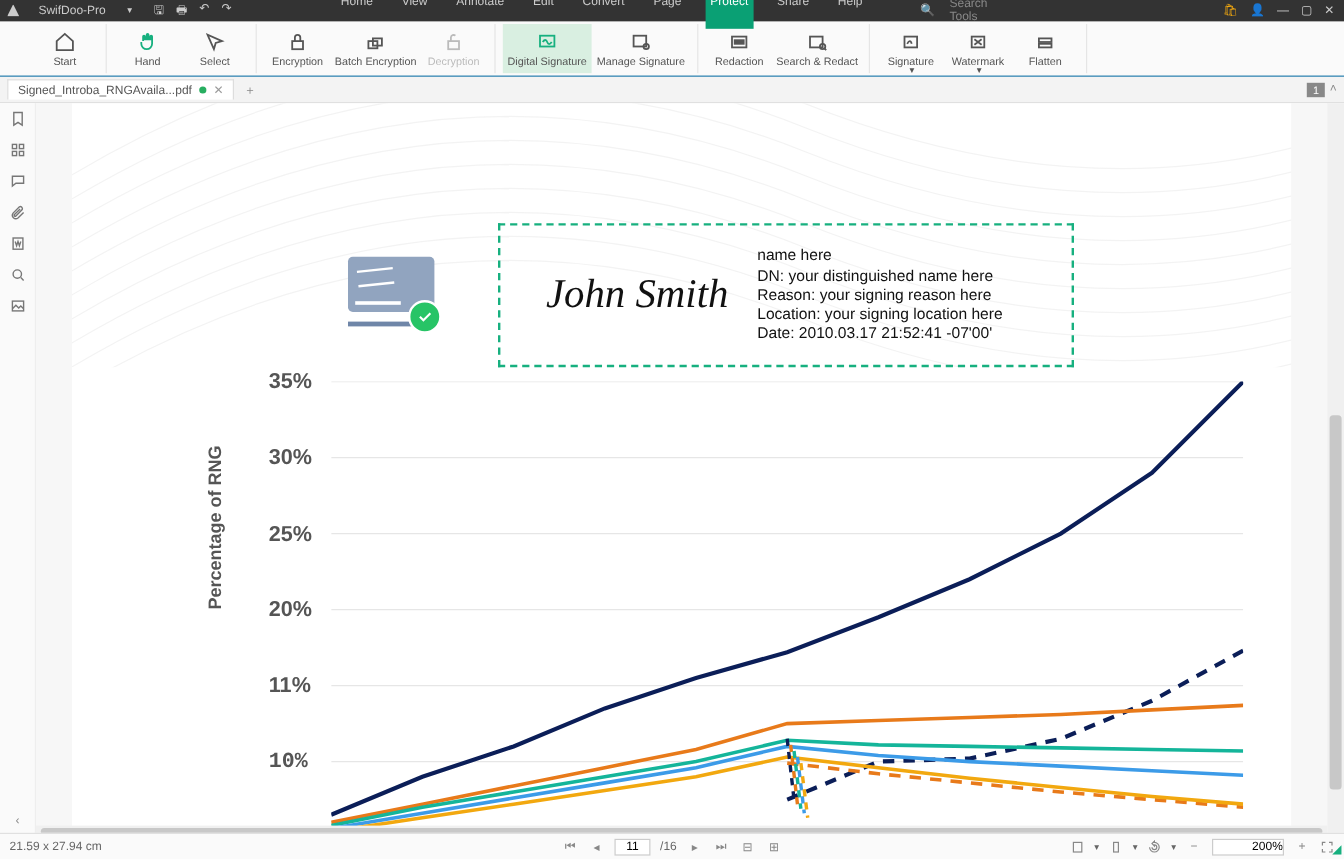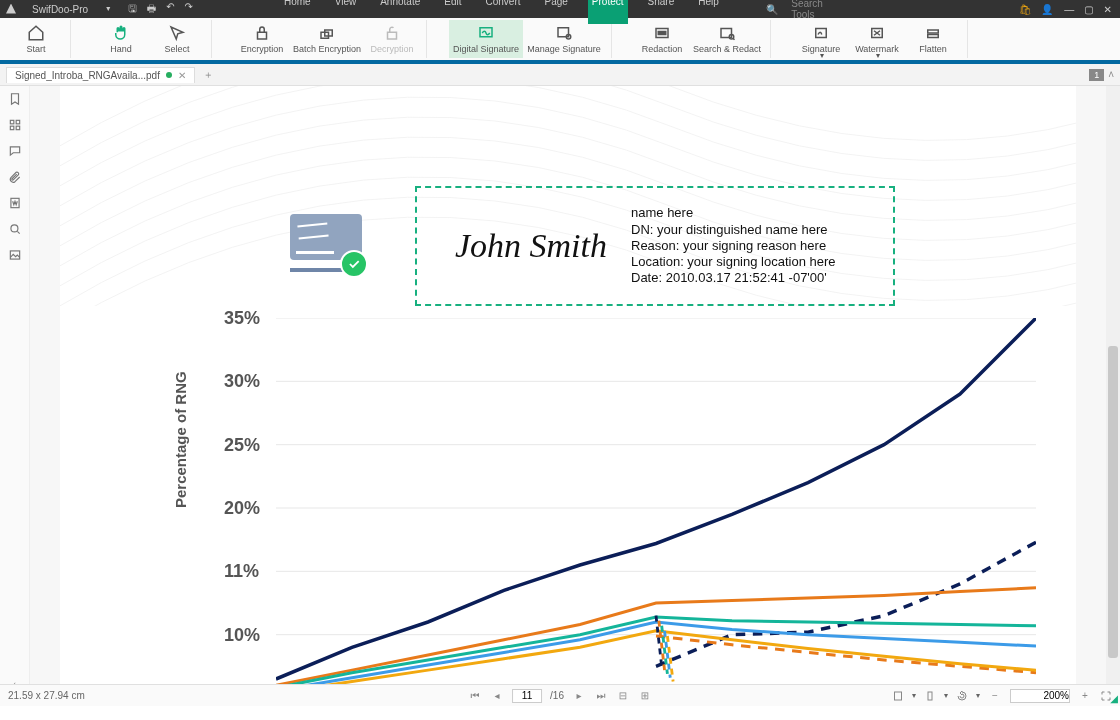--- a/index.html
+++ b/index.html
@@ -12,21 +12,21 @@
   .titlebar .brand-icon { width:10px; height:10px; background:#ccc; clip-path: polygon(50% 0, 100% 100%, 0 100%);}
   .titlebar .qa { display:flex; gap:10px; margin-left:10px;}
   .titlebar .menu { position:absolute; left:50%; transform:translateX(-50%); display:flex; gap:16px; }
   .titlebar .menu span { padding:2px 4px; cursor:pointer;}
   .titlebar .menu .active { background:#0aa074; color:#fff;}
   .titlebar .search { display:flex; align-items:center; gap:4px; margin-left:20px; color:#888;}
   .titlebar .right { margin-left:auto; display:flex; gap:10px; padding-right:8px; align-items:center;}
   .dd { font-size:8px; margin-left:2px;}
 
   
-  .ribbon { height: 46px; background:#fafafa; border-bottom:4px solid #0369a1; display:flex; align-items:stretch; padding:2px 2px;gap:16px;}
+  .ribbon { height: 46px; background:#fafafa; border-bottom:1px solid #0369a1; display:flex; align-items:stretch; padding:2px 20px;}
   .rgrp { display:flex; border-right:1px solid #e5e5e5; padding:0 6px;}
   .rbtn { width:56px; display:flex; flex-direction:column; align-items:center; justify-content:center; font-size:9px; color:#555; gap:2px; cursor:pointer; position:relative;}
   .rbtn.wide { width:74px;}
   .rbtn.wider { width:82px;}
   .rbtn.active { background:#d9efe1;}
   .rbtn.disabled { color:#bbb;}
   .ricon { width:18px; height:18px; display:flex; align-items:center; justify-content:center;}
   .ricon svg { width:18px; height:18px; }
 
   
@@ -68,21 +68,21 @@
   .plot{ position:absolute; left:96px; right:0; top:0; bottom:0;}
   .plot svg{ width:100%; height:100%;}
 
   
   .vscroll{ position:absolute; top:86px; right:0; width:14px; bottom:22px; background:#f0f0f0;}
   .vscroll .thumb{ position:absolute; top:260px; bottom:40px; left:2px; right:2px; background:#c8c8c8; border-radius:3px;}
   .hscroll{ position:absolute; left:30px; right:14px; height:10px; bottom:22px; background:#f0f0f0;}
   .hscroll .thumb{ position:absolute; left:4px; right:4px; top:2px; bottom:2px; background:#c8c8c8; border-radius:3px;}
 
   
-  .status{ position:absolute; left:0; right:0; bottom:14px; height:22px; background:#fafafa; border-top:1px solid #e0e0e0; display:flex; align-items:center; font-size:10px; color:#666; padding:0 8px;}
+  .status{ position:absolute; left:0; right:0; bottom:4px; height:22px; background:#fafafa; border-top:1px solid #e0e0e0; display:flex; align-items:center; font-size:10px; color:#666; padding:0 8px;}
   .status .center{ position:absolute; left:50%; transform:translateX(-50%); display:flex; align-items:center; gap:8px;}
   .status .center input{ width:30px; height:14px; text-align:center; font-size:10px; border:1px solid #ccc;}
   .navbtn{ width:14px; text-align:center; color:#888; cursor:pointer;}
   .status .right{ margin-left:auto; display:flex; align-items:center; gap:8px;}
   .zoombox{ width:60px; height:14px; border:1px solid #ccc; text-align:right; font-size:10px;}
   .smicon{ width:12px;height:12px; color:#888;}
   .corner-resize{ position:absolute; right:2px; bottom:2px; color:#17b07f; font-size:10px;}
 </style>
 </head>
 <body>
@@ -362,21 +362,21 @@
             <line x1="406" x2="412" y1="307.8" y2="355.93333333333334" stroke="#14b59a" stroke-width="3" stroke-dasharray="6 5"></line>
             <line x1="409" x2="415" y1="312.8666666666667" y2="359.73333333333335" stroke="#3c9be8" stroke-width="3" stroke-dasharray="6 5"></line>
             <line x1="412" x2="418" y1="317.93333333333334" y2="363.53333333333336" stroke="#f2a80f" stroke-width="3" stroke-dasharray="6 5"></line>
           </svg>
       </div>
     <div class="ytick" style="top: 0%;">35%</div>
         <div class="ytick" style="top: 16.6667%;">30%</div>
         <div class="ytick" style="top: 33.3333%;">25%</div>
         <div class="ytick" style="top: 50%;">20%</div>
         <div class="ytick" style="top: 66.6667%;">11%</div>
-        <div class="ytick" style="top: 83.3333%;">10%</div>
+        <div class="ytick" style="top: 83.3333%; font-family: Liberation Mono, monospace;">10%</div>
       </div>
   </div>
 </div>
 
 <div class="vscroll">
     <div class="thumb"></div>
   </div>
 <div class="hscroll">
     <div class="thumb"></div>
   </div>

